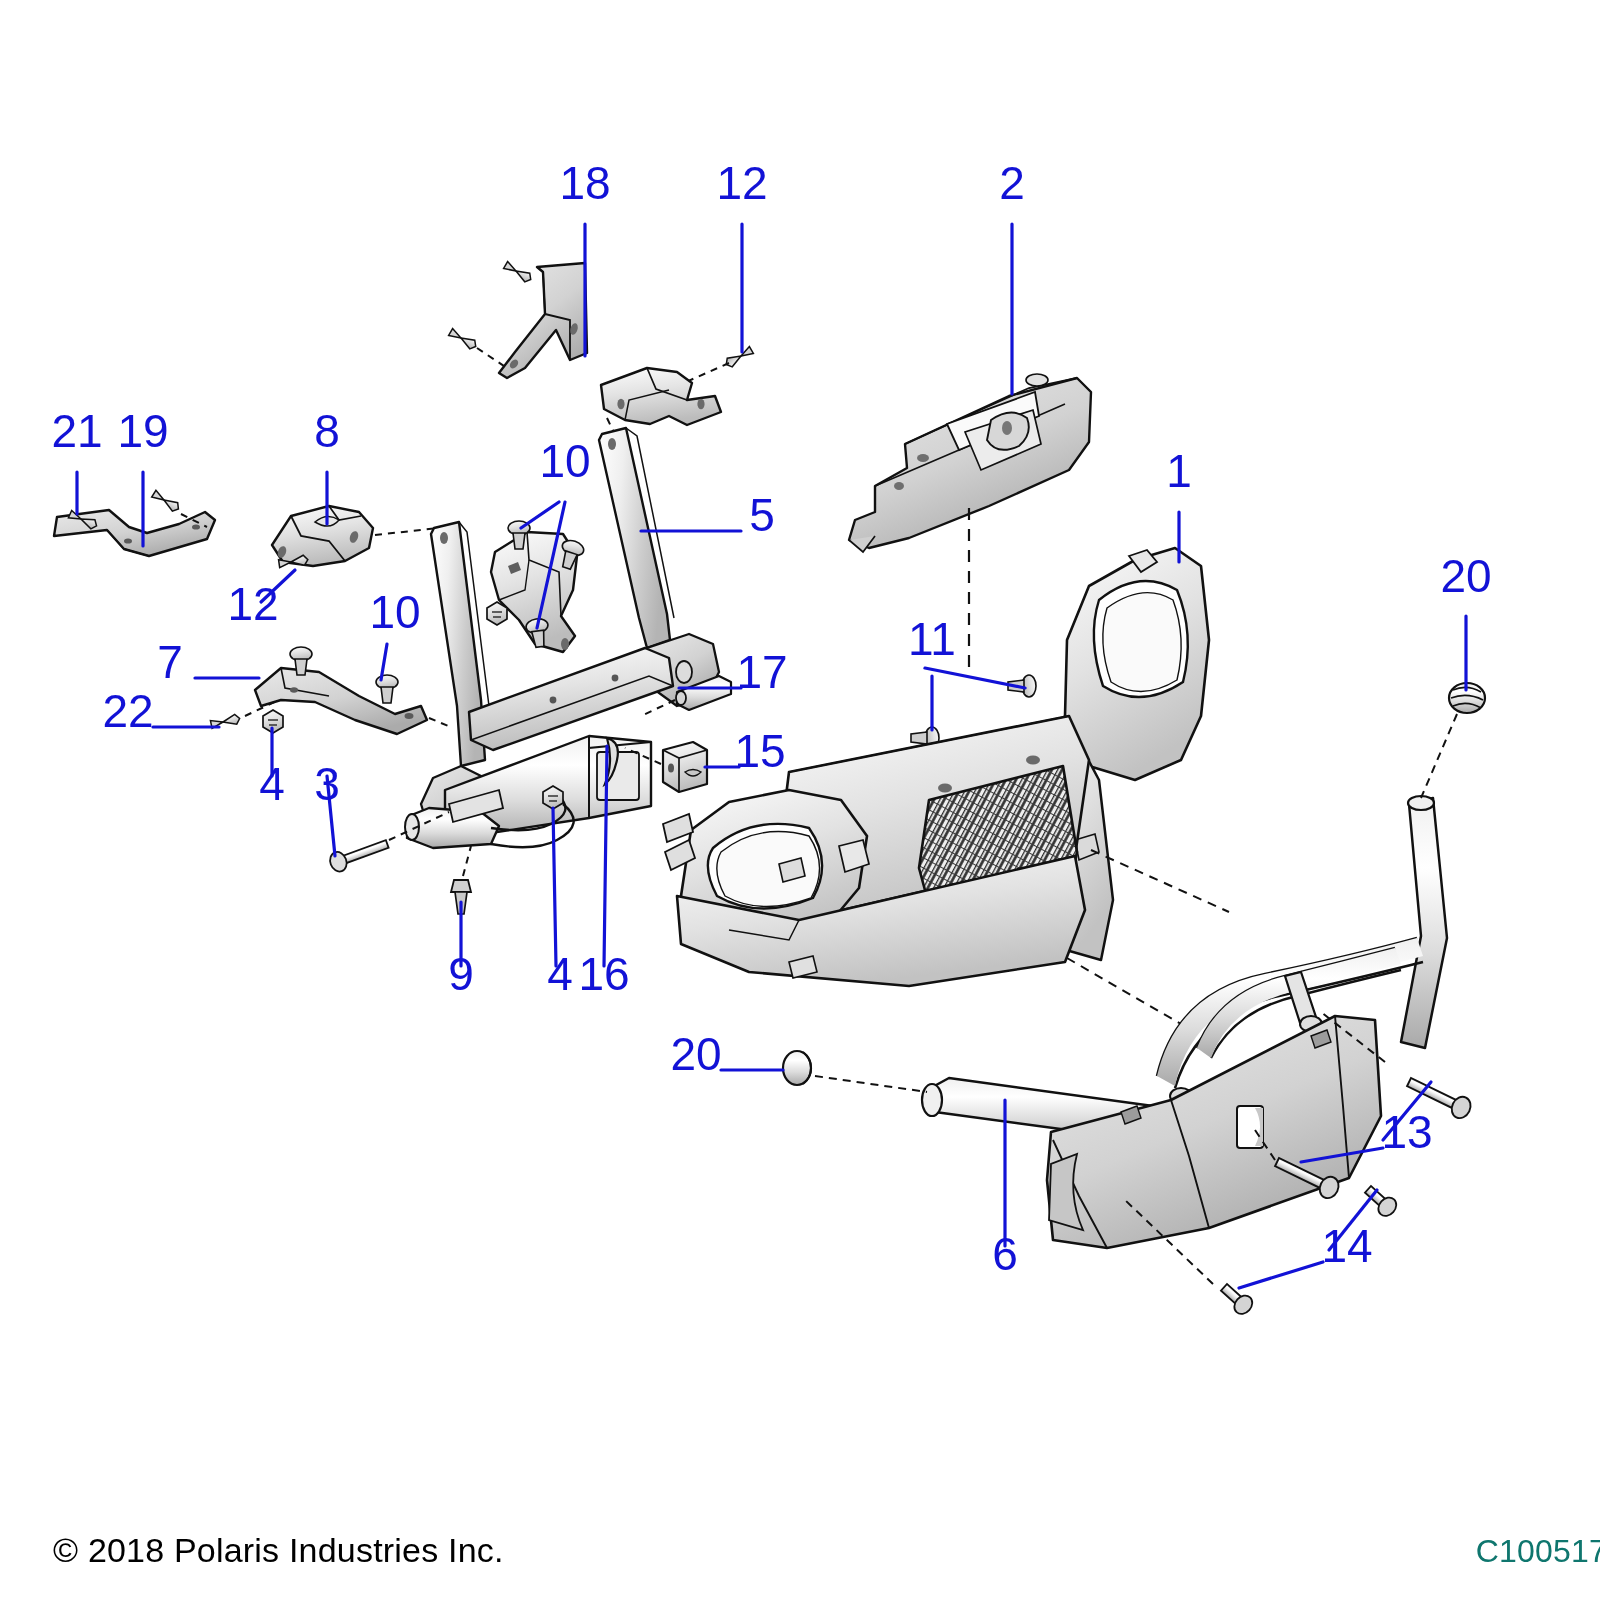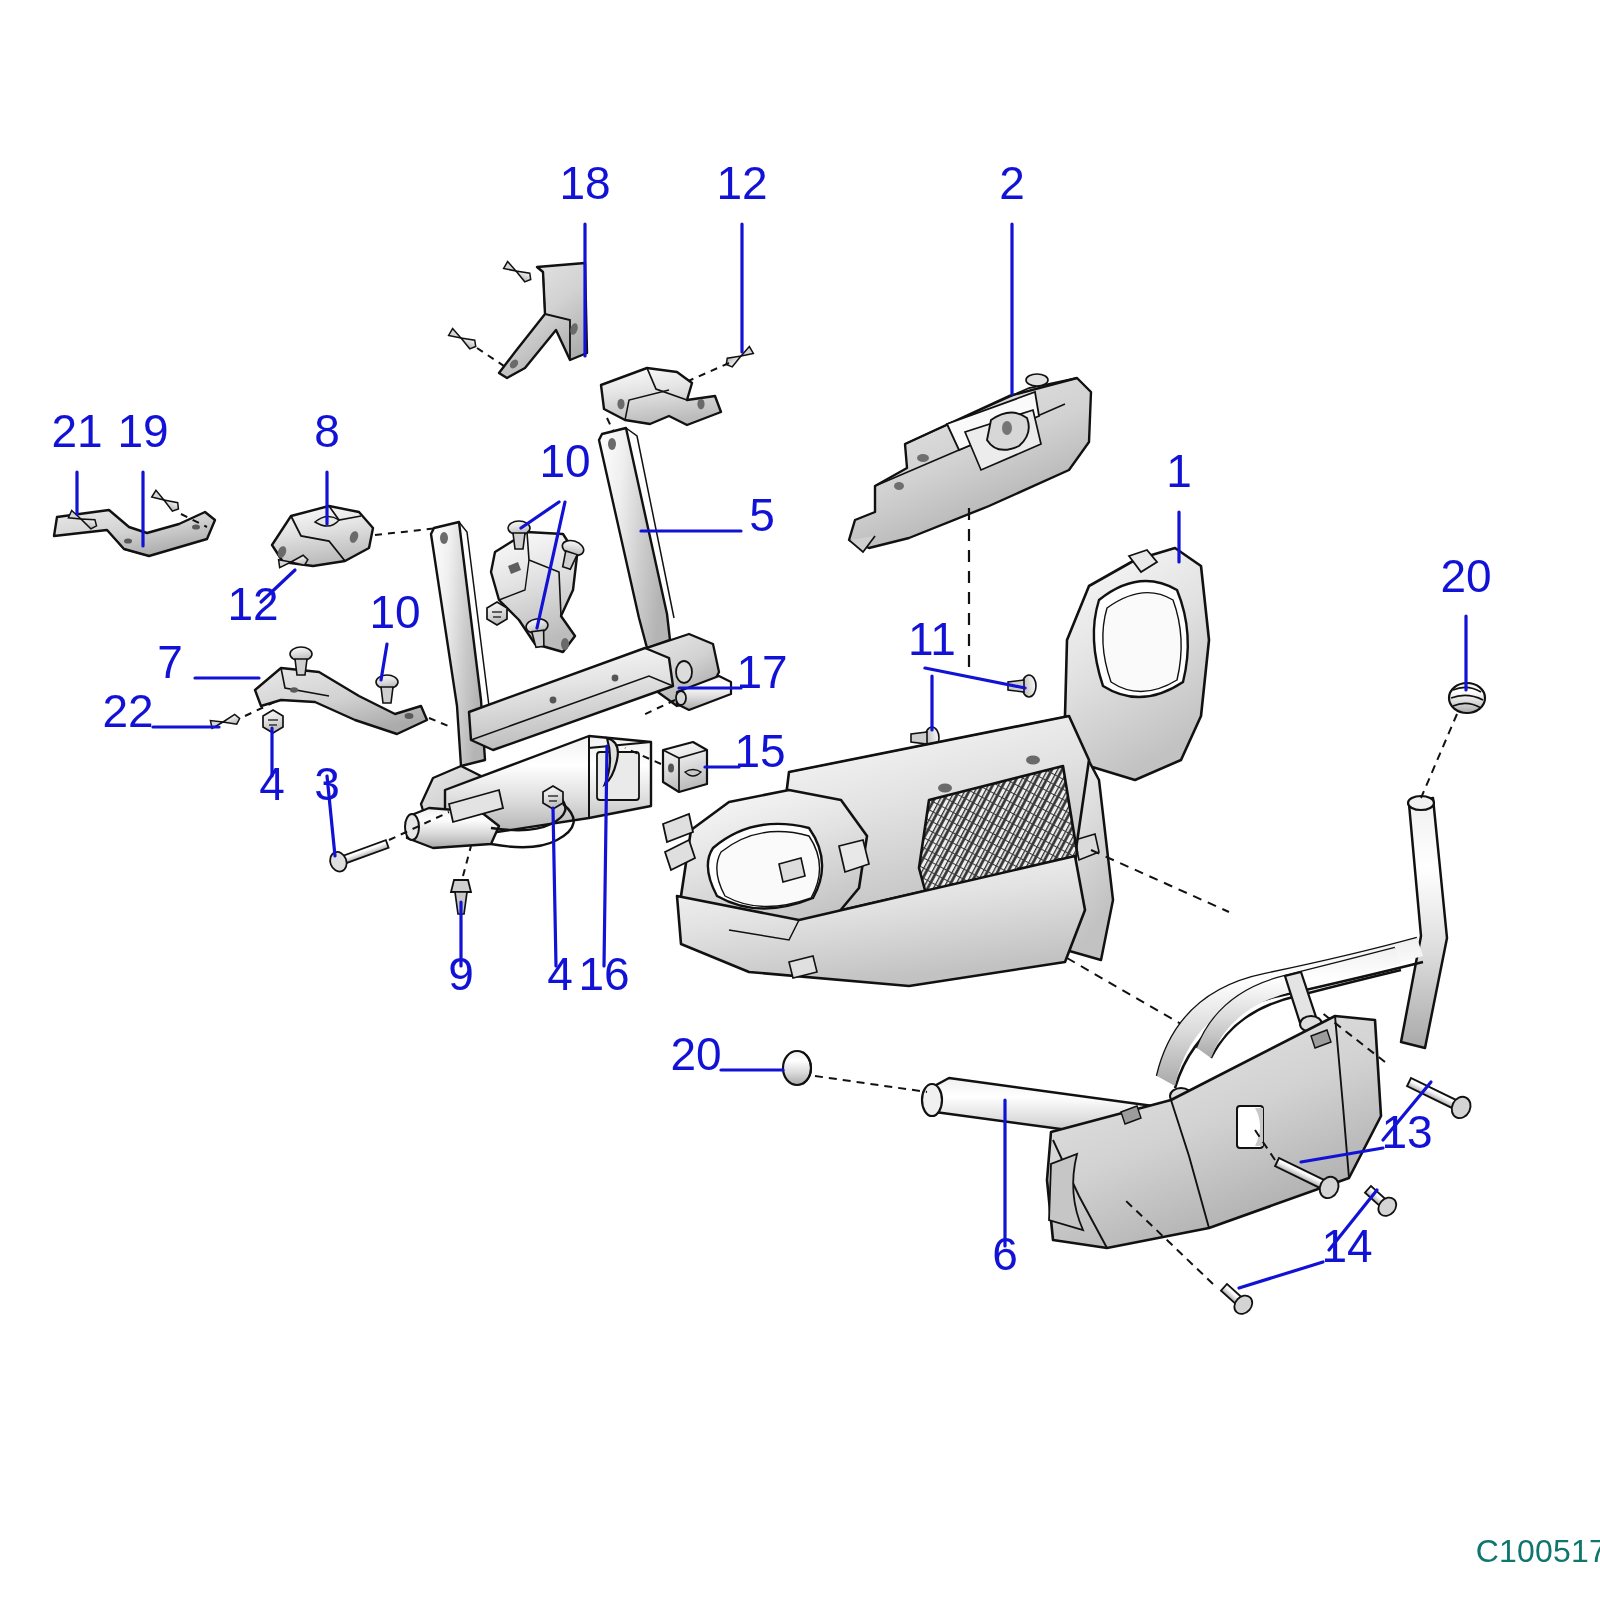--- a/index.html
+++ b/index.html
@@ -423,14 +423,15 @@
         <text x="432" y="990" text-anchor="middle" font-family="&quot;Liberation Sans&quot;,&quot;DejaVu Sans&quot;,sans-serif" font-size="46" fill="#1212d6">9</text>
         <text x="531" y="990" text-anchor="middle" font-family="&quot;Liberation Sans&quot;,&quot;DejaVu Sans&quot;,sans-serif" font-size="46" fill="#1212d6">4</text>
         <text x="575" y="990" text-anchor="middle" font-family="&quot;Liberation Sans&quot;,&quot;DejaVu Sans&quot;,sans-serif" font-size="46" fill="#1212d6">16</text>
         <text x="667" y="1070" text-anchor="middle" font-family="&quot;Liberation Sans&quot;,&quot;DejaVu Sans&quot;,sans-serif" font-size="46" fill="#1212d6">20</text>
         <text x="1378" y="1148" text-anchor="middle" font-family="&quot;Liberation Sans&quot;,&quot;DejaVu Sans&quot;,sans-serif" font-size="46" fill="#1212d6">13</text>
         <text x="1318" y="1262" text-anchor="middle" font-family="&quot;Liberation Sans&quot;,&quot;DejaVu Sans&quot;,sans-serif" font-size="46" fill="#1212d6">14</text>
         <text x="976" y="1270" text-anchor="middle" font-family="&quot;Liberation Sans&quot;,&quot;DejaVu Sans&quot;,sans-serif" font-size="46" fill="#1212d6">6</text>
       </g>
   </svg>
 
+  <div class="footer-left">© 2018 Polaris Industries Inc.</div>
   <div class="footer-right">C100517</div>
 </div>
 
 </body></html>

